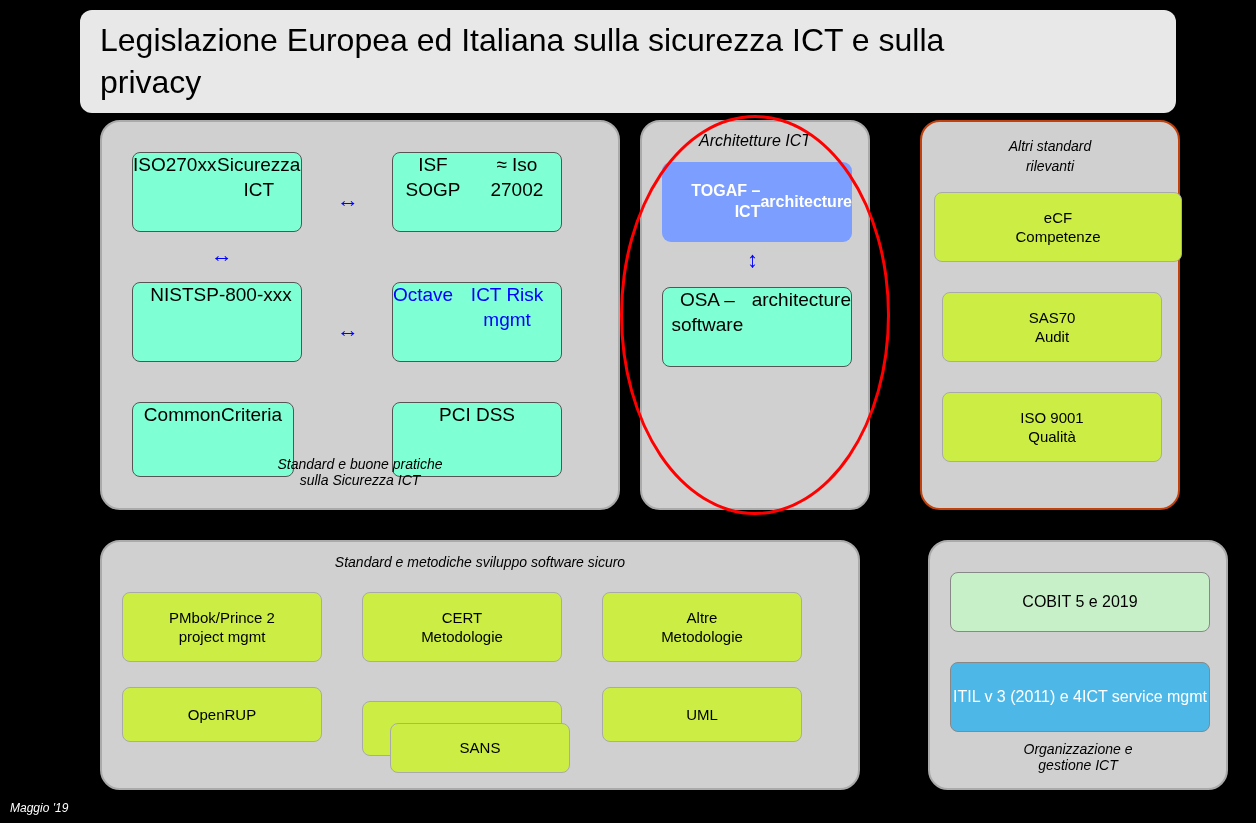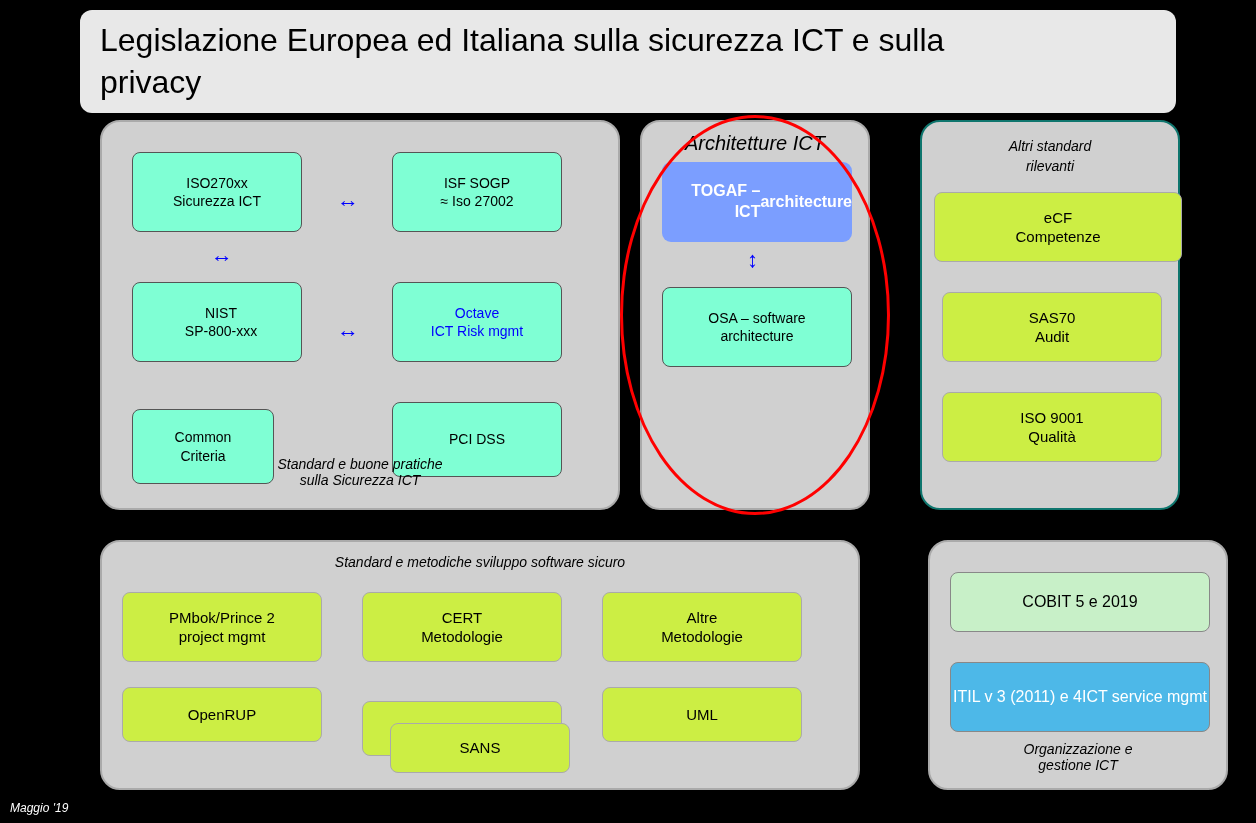--- a/index.html
+++ b/index.html
@@ -53,22 +53,22 @@
     }
 
     
     .cyan-box {
       background: #7fffd4;
       border: 1px solid #555;
       border-radius: 8px;
       text-align: center;
       display: flex;
       justify-content: center;
-      flex-direction: column;
-      font-size: 14px;
+      flex-direction: row;
+      font-size: 19px;
       color: #000;
       line-height: 1.3;
     }
     .cyan-box.blue-text {
       color: #00f;
     }
 
     .box-iso270 {
       position: absolute;
       top: 30px;
@@ -95,23 +95,22 @@
       position: absolute;
       top: 160px;
       left: 290px;
       width: 170px;
       height: 80px;
     }
     .box-common {
       position: absolute;
       top: 280px;
       left: 30px;
-      width: 142px;
+      width: 162px;
       height: 75px;
-      margin-top: 7px;
     }
     .box-pcidss {
       position: absolute;
       top: 280px;
       left: 290px;
       width: 170px;
       height: 75px;
     }
 
     
@@ -145,21 +144,21 @@
       background: #d0d0d0;
       border-radius: 20px;
       border: 2px solid #aaa;
     }
     .panel-arch-label {
       position: absolute;
       top: 10px;
       width: 100%;
       text-align: center;
       font-style: italic;
-      font-size: 20px;
+      font-size: 16px;
       color: #000;
     }
 
     .box-togaf {
       position: absolute;
       top: 40px;
       left: 20px;
       width: 190px;
       height: 80px;
       background: #7b9eff;
@@ -202,21 +201,21 @@
 
     
     .panel-altri {
       position: absolute;
       top: 120px;
       left: 920px;
       width: 260px;
       height: 390px;
       background: #d0d0d0;
       border-radius: 20px;
-      border: 2px solid #0f766e;
+      border: 2px solid #c2410c;
     }
     .panel-altri-label {
       position: absolute;
       top: 15px;
       width: 100%;
       text-align: center;
       font-style: italic;
       font-size: 14px;
       color: #000;
       line-height: 1.4;

